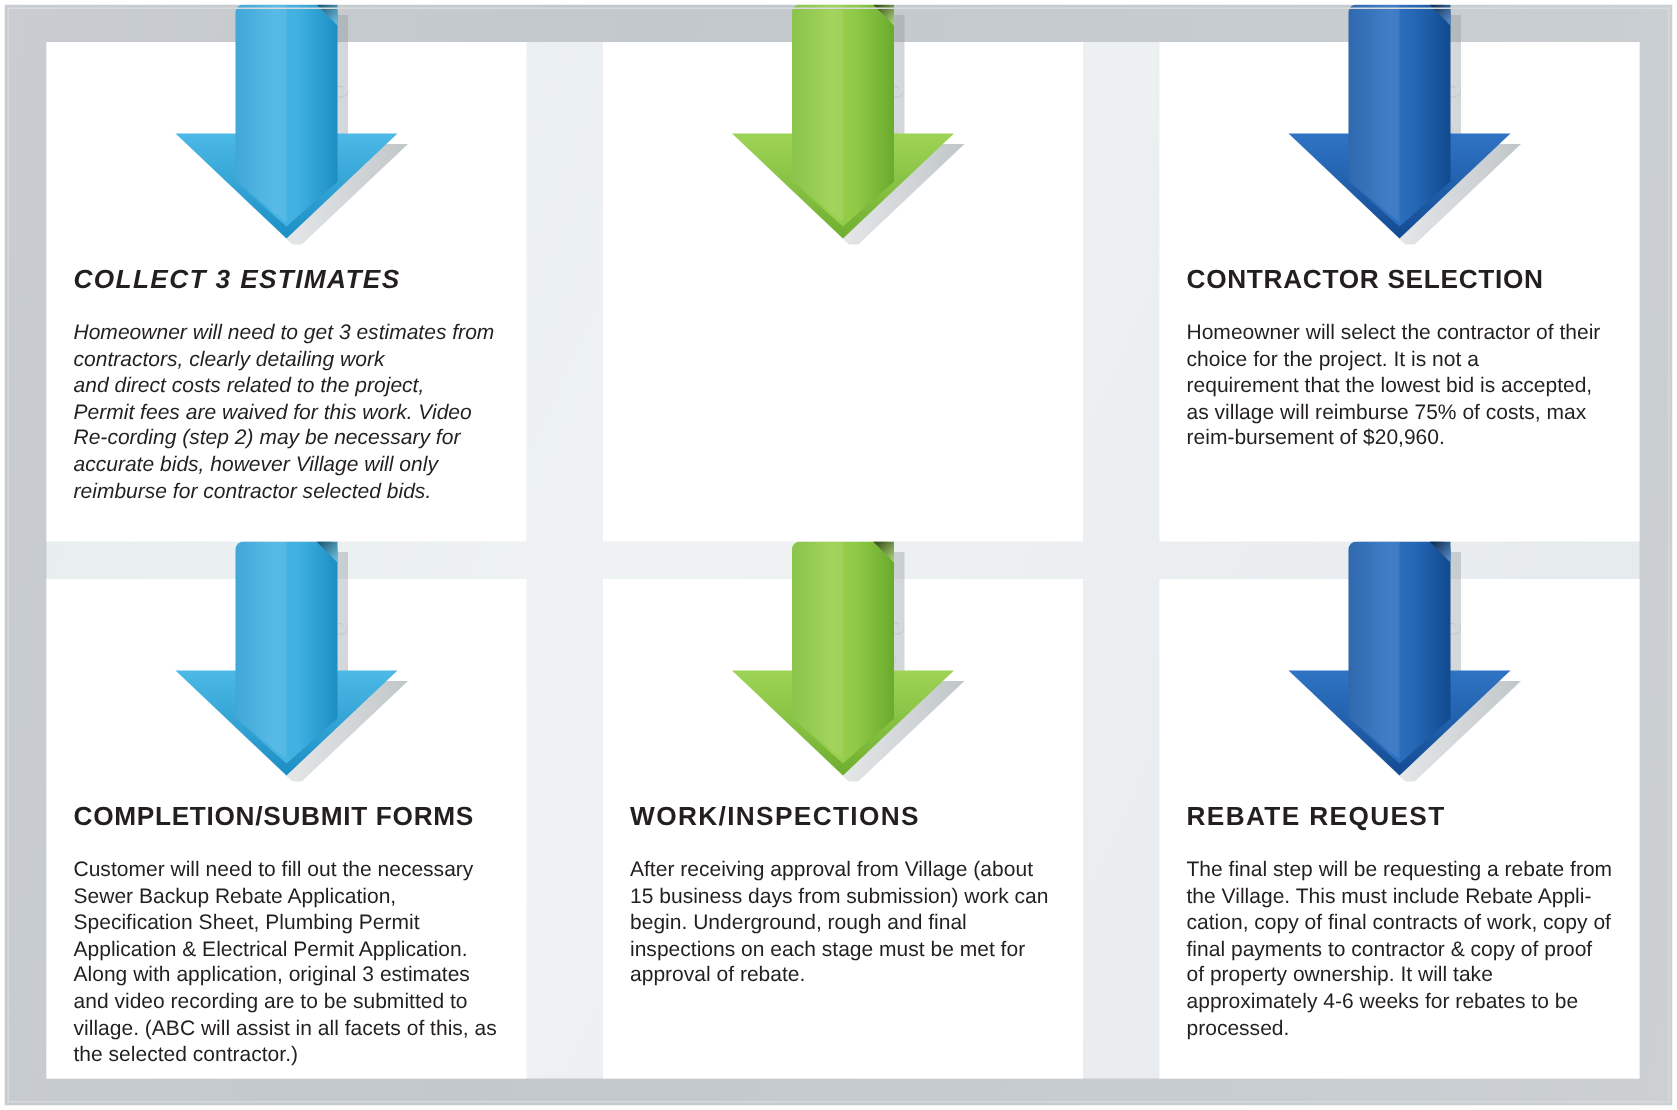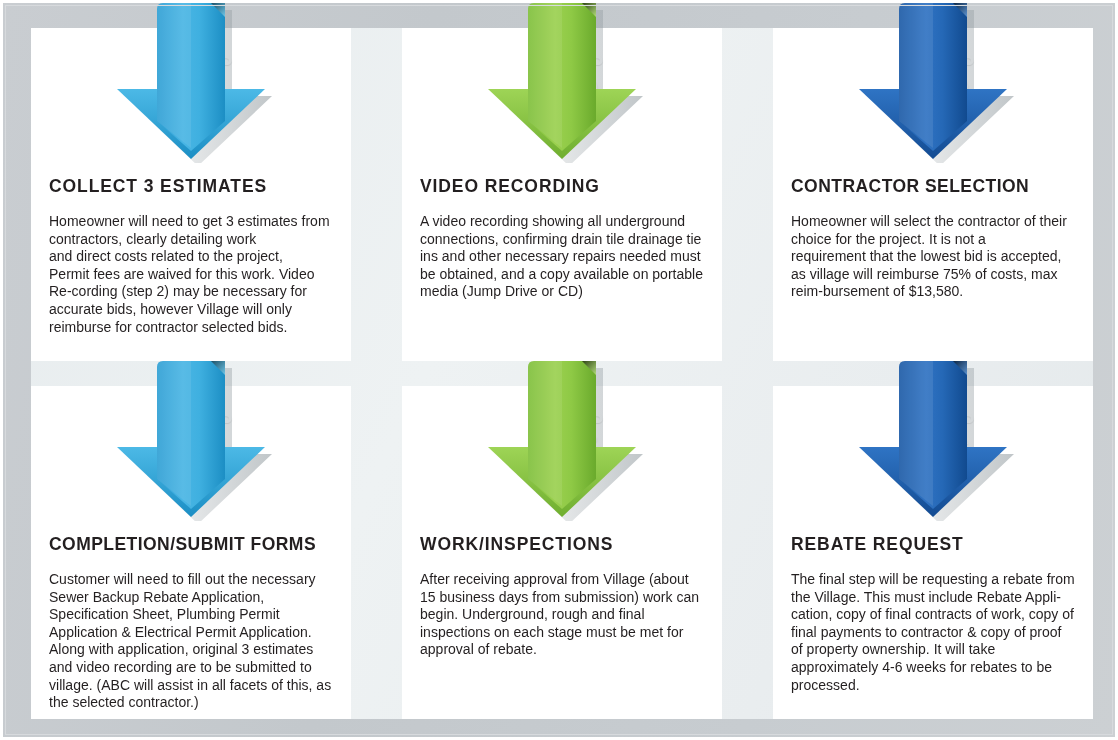--- a/index.html
+++ b/index.html
@@ -50,21 +50,21 @@
     grid-template-rows: 333px 1fr 333px;
     background: transparent;
   }
 
   .card {
     position: relative;
     background: #ffffff;
     padding: 0;
     overflow: visible;
   }
-  .card.c1 { grid-column: 1; grid-row: 1; }
+  .card.c1 { grid-column: 1; grid-row: 1; font-style: italic; }
   .card.c2 { grid-column: 3; grid-row: 1; }
   .card.c3 { grid-column: 5; grid-row: 1; }
   .card.c4 { grid-column: 1; grid-row: 3; }
   .card.c5 { grid-column: 3; grid-row: 3; }
   .card.c6 { grid-column: 5; grid-row: 3; text-decoration: underline; }
 
   
   .gap-wash {
     position: absolute;
     left: 28px;
@@ -226,24 +226,20 @@
           <path d="M14 86 L162 86 L88 156 Z" fill="url(#g2w)"></path>
           <path d="M54 6 Q54 0 60 0 L116 0 Q122 0 122 6 L122 118 L88 148 L54 118 Z" fill="url(#g2s)"></path>
           <path d="M108 0 L122 0 L122 14 Z" fill="url(#g2f)"></path>
           <path d="M54 6 Q54 0 60 0 L88 0 L88 145 L54 118 Z" fill="#ffffff" opacity=".085"></path>
         </svg>
       </div>
       <div class="step-label">
         <span class="step-word">STEP</span>
         <span class="step-num">02</span>
       </div>
-      <div class="card-body">
-        <div class="card-title">VIDEO RECORDING</div>
-        <div class="card-text">A video recording showing all underground connections, confirming drain tile drainage tie ins and other necessary repairs needed must be obtained, and a copy available on portable media (Jump Drive or CD)</div>
-      </div>
     </div>
 
     <div class="card c3">
       <div class="arrow-holder">
         <svg viewBox="0 0 176 160" xmlns="http://www.w3.org/2000/svg">
           <defs>
             <linearGradient id="g3s" x1="0" y1="0" x2="1" y2="0">
               <stop offset="0%" stop-color="#1b5aa6"></stop>
                 <stop offset="40%" stop-color="#2f72c2"></stop>
               <stop offset="64%" stop-color="#2568b6"></stop>
@@ -269,21 +265,21 @@
           <path d="M54 6 Q54 0 60 0 L88 0 L88 145 L54 118 Z" fill="#ffffff" opacity=".09"></path>
         </svg>
       </div>
       <div class="step-label">
         <span class="step-word">STEP</span>
         <span class="step-num">03</span>
       </div>
       <div class="card-body">
         <div class="card-title tight">CONTRACTOR SELECTION</div>
         <div class="card-text">Homeowner will select the contractor of their choice for the project. It is not a
-requirement that the lowest bid is accepted, as village will reimburse 75% of costs, max reim-bursement of $13,580.</div>
+requirement that the lowest bid is accepted, as village will reimburse 75% of costs, max reim-bursement of $20,960.</div>
       </div>
     </div>
 
     <div class="card c4">
       <div class="arrow-holder">
         <svg viewBox="0 0 176 160" xmlns="http://www.w3.org/2000/svg">
           <defs>
             <linearGradient id="g4s" x1="0" y1="0" x2="1" y2="0">
               <stop offset="0%" stop-color="#2f9fd4"></stop>
                 <stop offset="38%" stop-color="#49b5e4"></stop>

